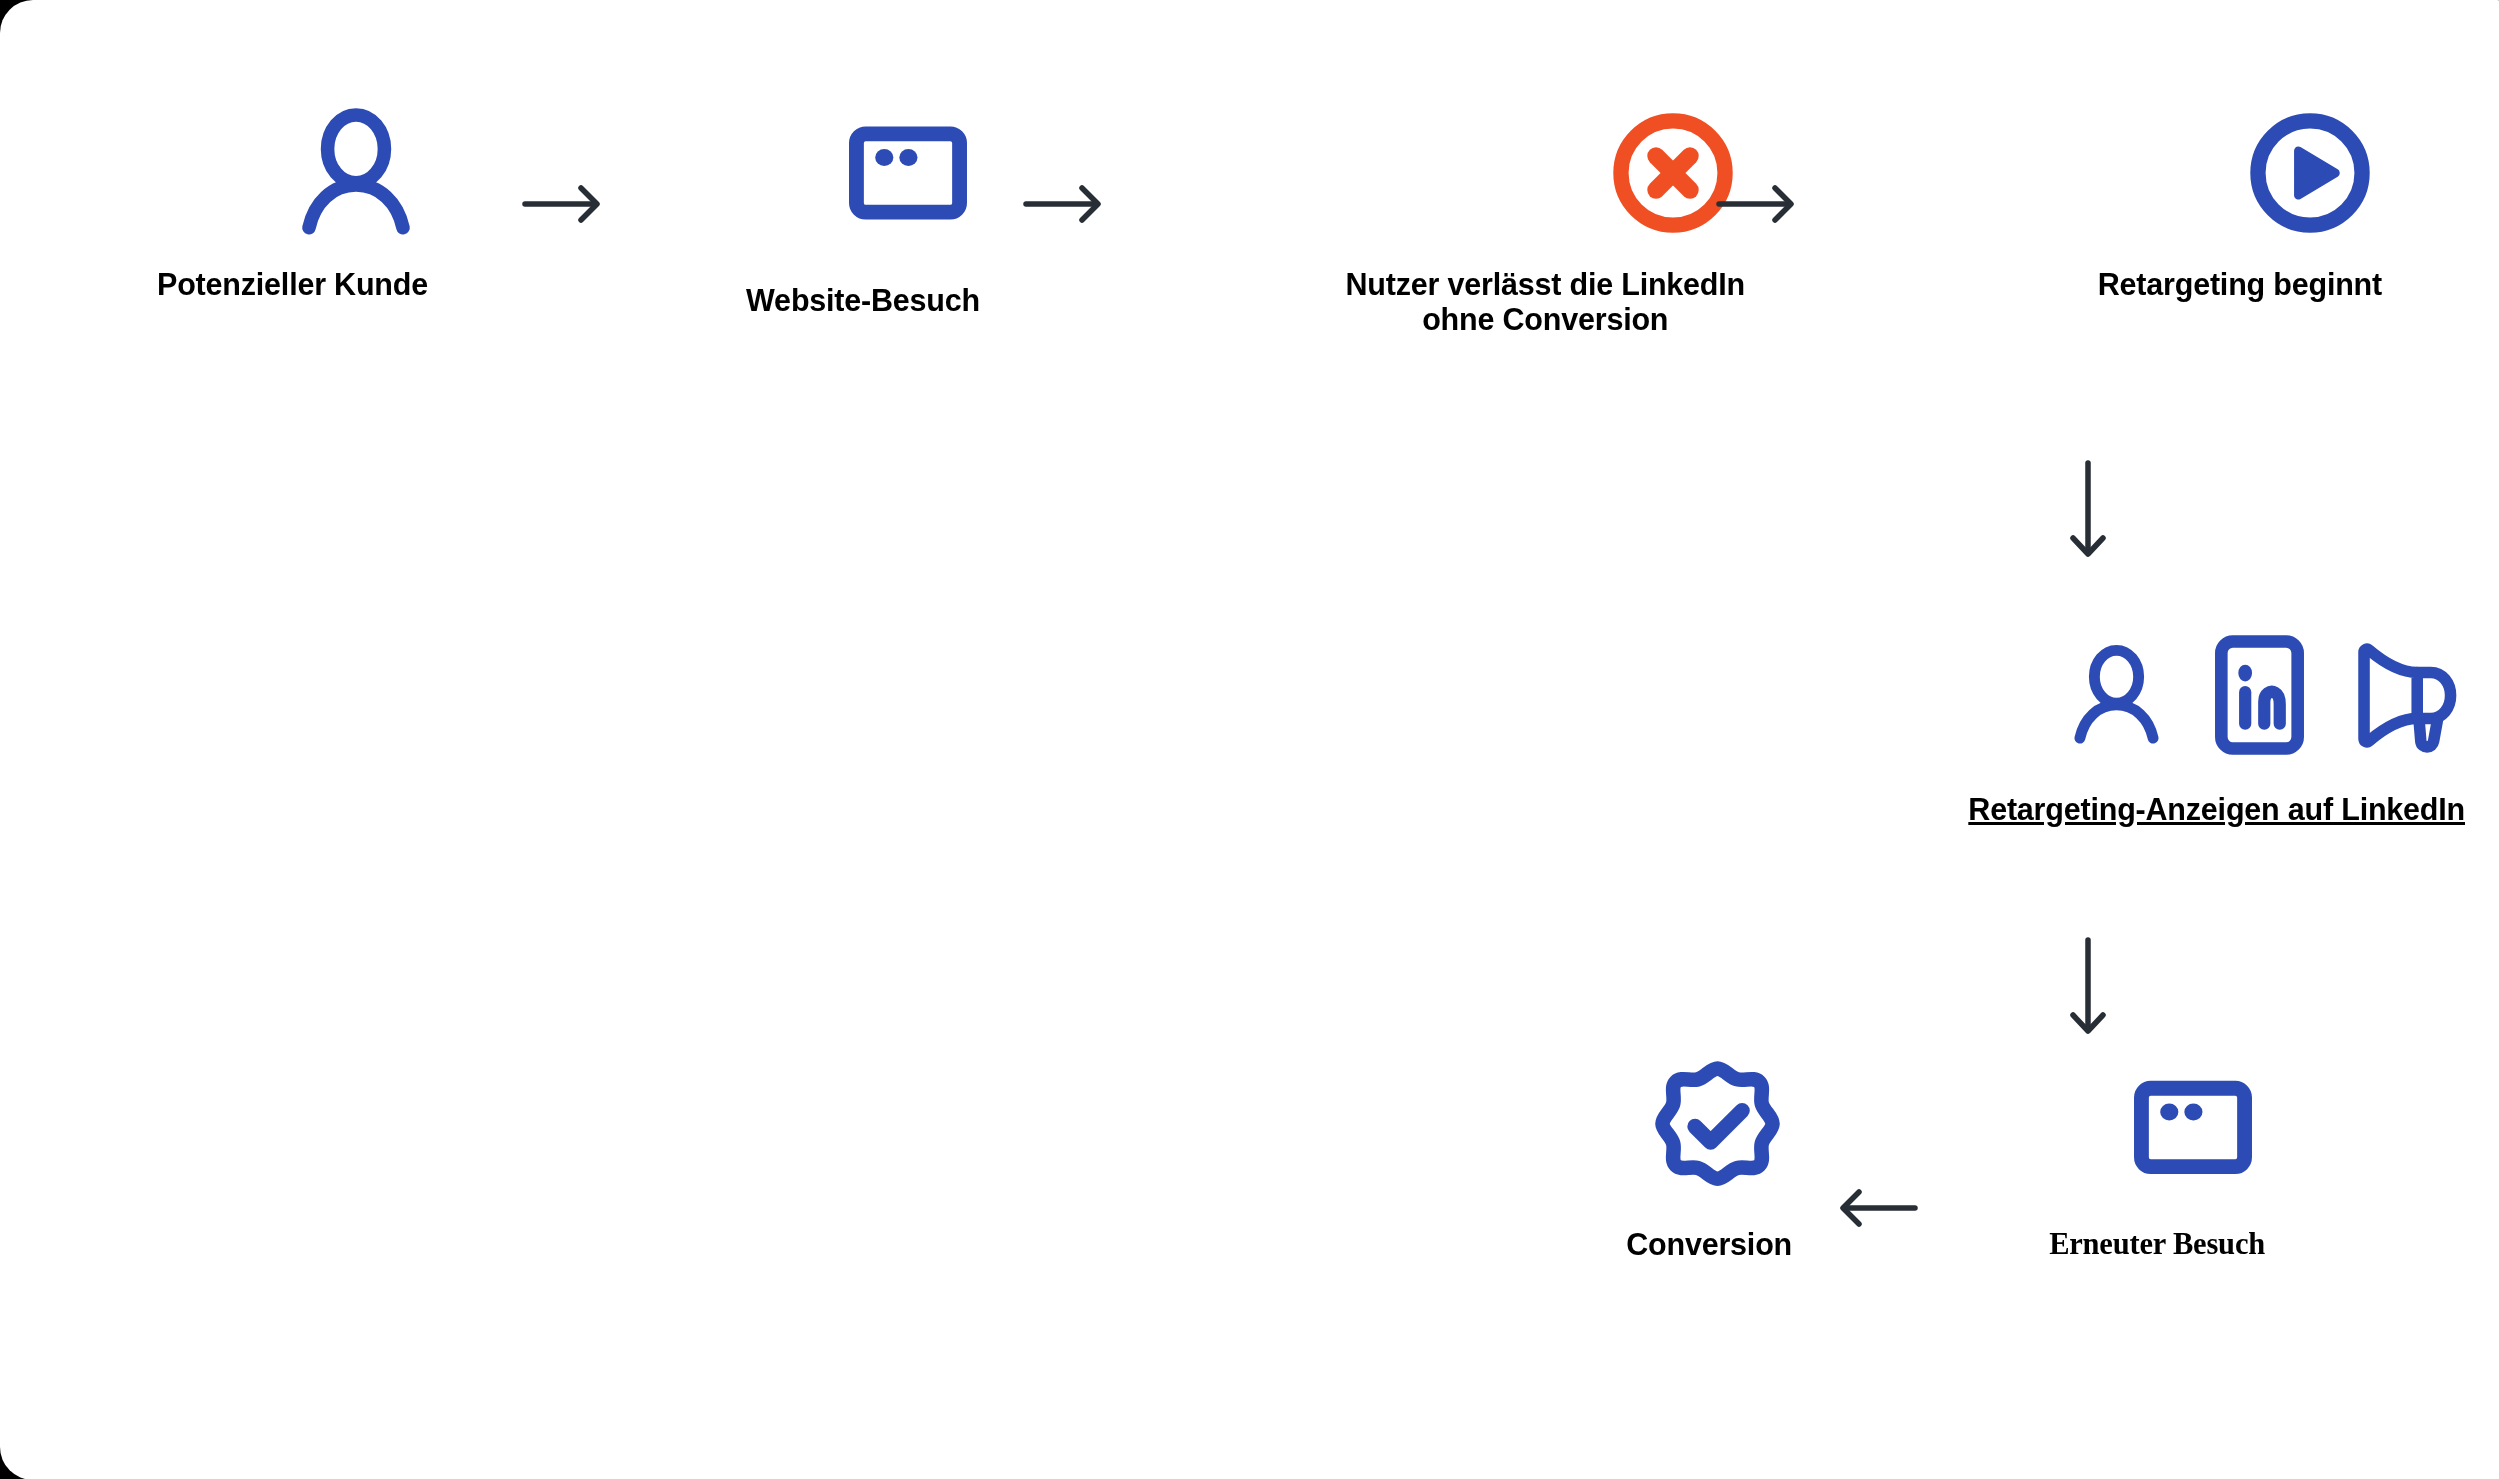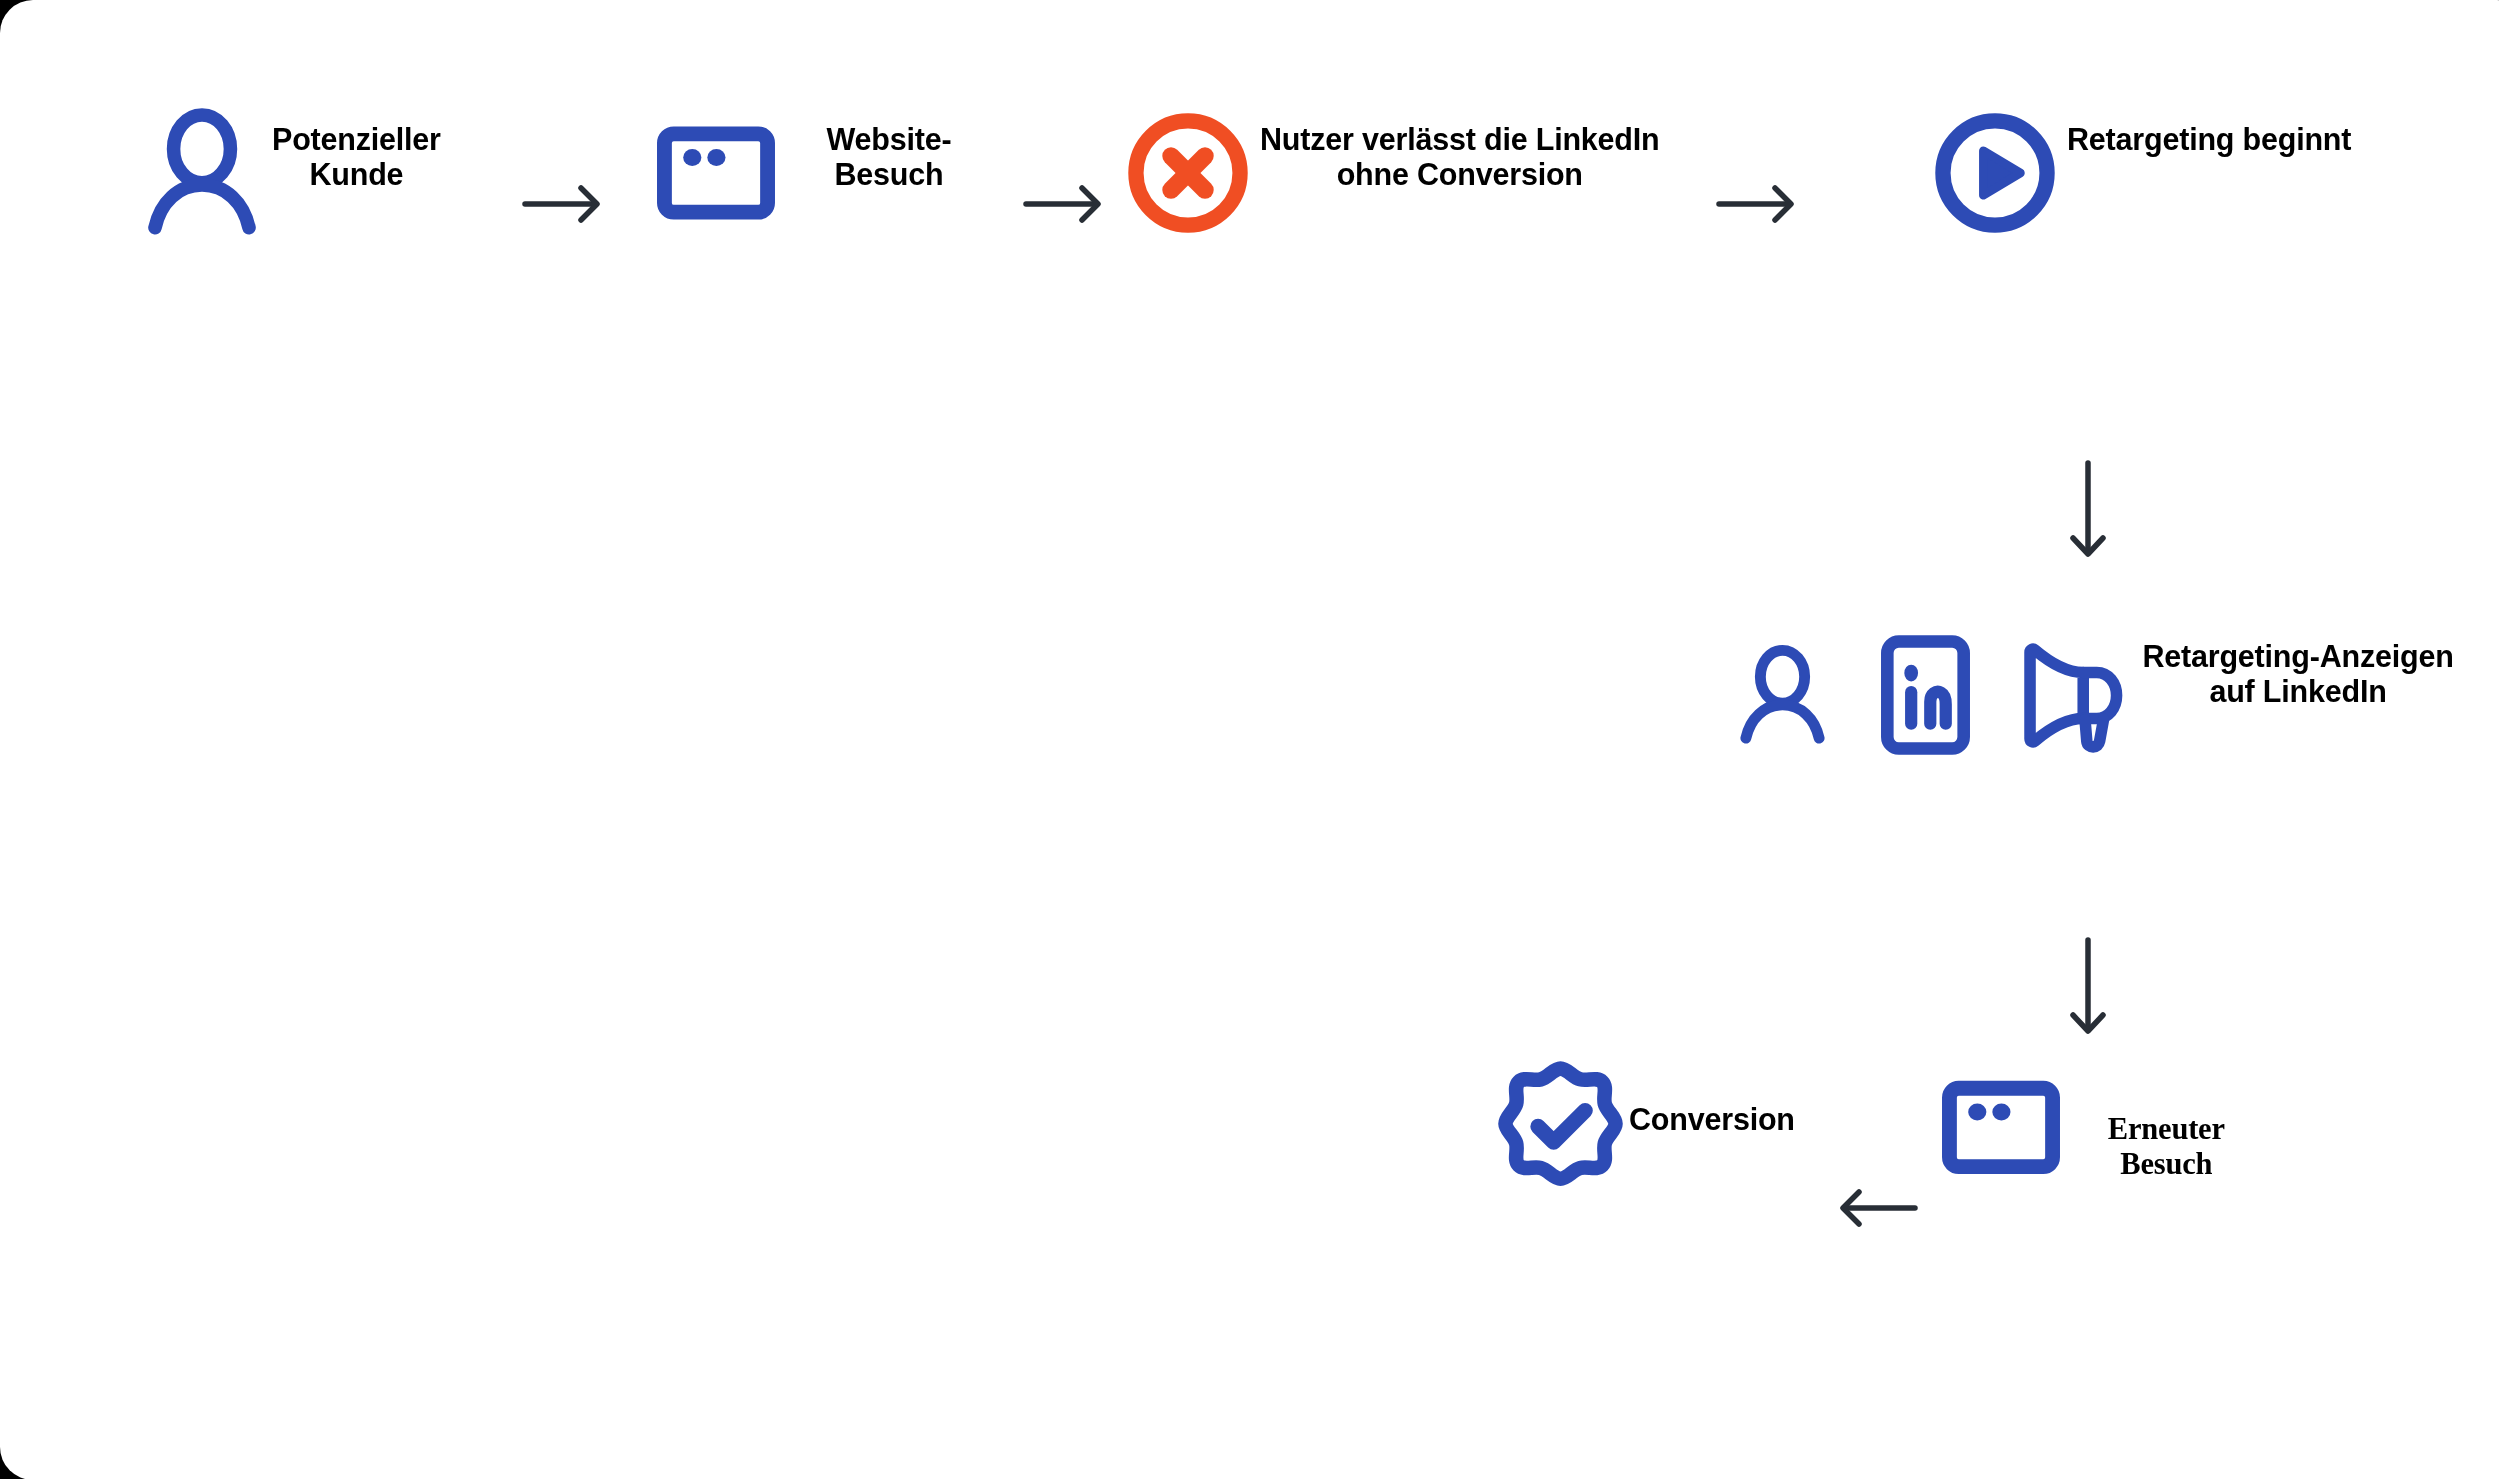--- a/index.html
+++ b/index.html
@@ -25,22 +25,22 @@
     top: 0px;
     width: 2530px;
     height: 1480px;
     background: #FFFFFF;
     border-radius: 33px;
     overflow: hidden;
   }
   .node {
     position: absolute;
     display: flex;
-    flex-direction: row;
-    align-items: flex-start;
+    flex-direction: column;
+    align-items: flex-end;
   }
   .icon-box {
     display: flex;
     align-items: center;
     justify-content: center;
   }
   .label {
     color: #000000;
     font-family: "Liberation Sans", sans-serif;
     font-weight: bold;
@@ -157,21 +157,21 @@
         <div class="icon-box" style="width:120px; height:140px;">
           <svg width="119" height="119" viewBox="0 0 66 62" fill="none" stroke="#2D4BB5" stroke-width="6.4" stroke-linecap="round" stroke-linejoin="round">
             <path d="M10 7 C10 5.5 11.6 4.8 12.7 5.7 C22 13.6 31.5 18.2 39.5 18.2 L39.5 43.8
                      C31.5 43.8 22 48.4 12.7 56.3 C11.6 57.2 10 56.5 10 55 Z" fill="none"></path>
             <path d="M39.5 18.2 L47 18.2 C53.5 18.2 58 24 58 31 C58 38 53.5 43.8 47 43.8 L39.5 43.8" fill="none"></path>
             <path d="M40.5 44.5 L41.5 56.5 C41.7 58.5 43.3 59.5 45 59.5 C46.8 59.5 48.2 58.3 48.6 56.3
                      L50.8 44.2" fill="none"></path>
           </svg>
         </div>
       </div>
-      <div class="label" style="margin-top:14px;">Retargeting-Anzeigen auf LinkedIn</div>
+      <div class="label" style="margin-top:27px;text-decoration:underline;">Retargeting-Anzeigen auf LinkedIn</div>
     </div>
 
     <div class="arrow" style="left:2053px; top:937px; width:70px; height:100px;">
       <svg width="70" height="100" viewBox="0 0 140 200" fill="none" stroke="#282E36" stroke-width="11" stroke-linecap="round" stroke-linejoin="round">
         <line x1="70" y1="6" x2="70" y2="186"></line>
         <polyline points="40,156 70,188 100,156"></polyline>
       </svg>
     </div>
 
     <div class="node" style="left:1935px; top:1072px; width:330px;">

